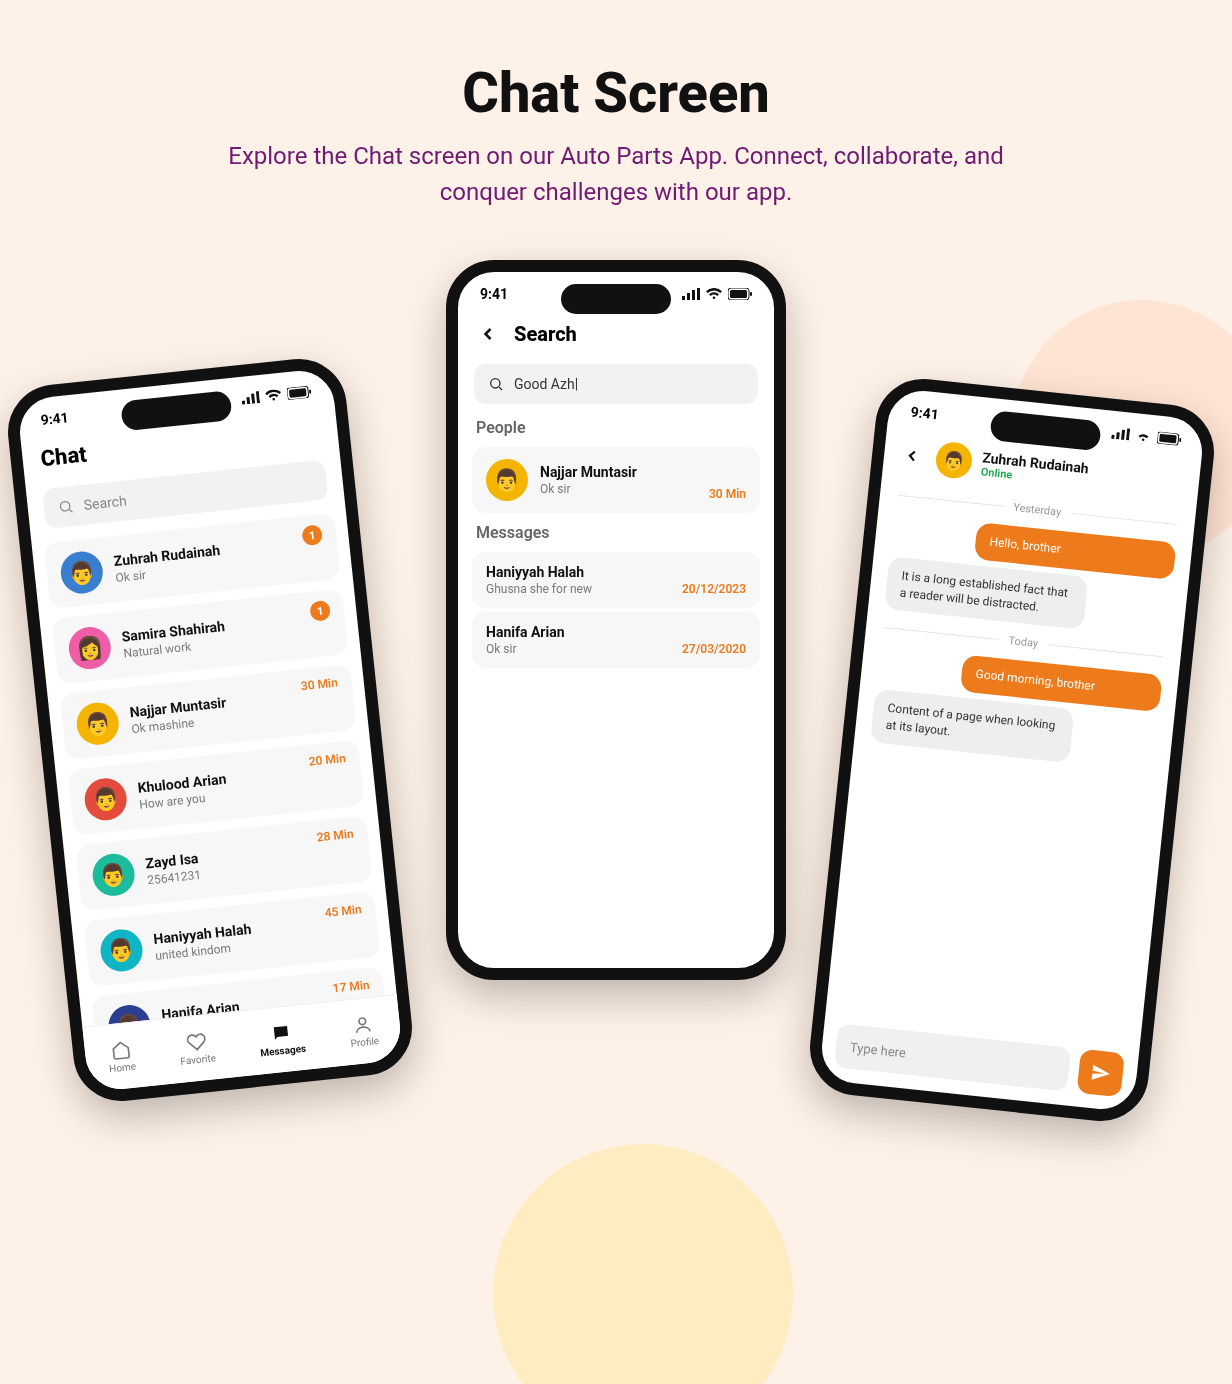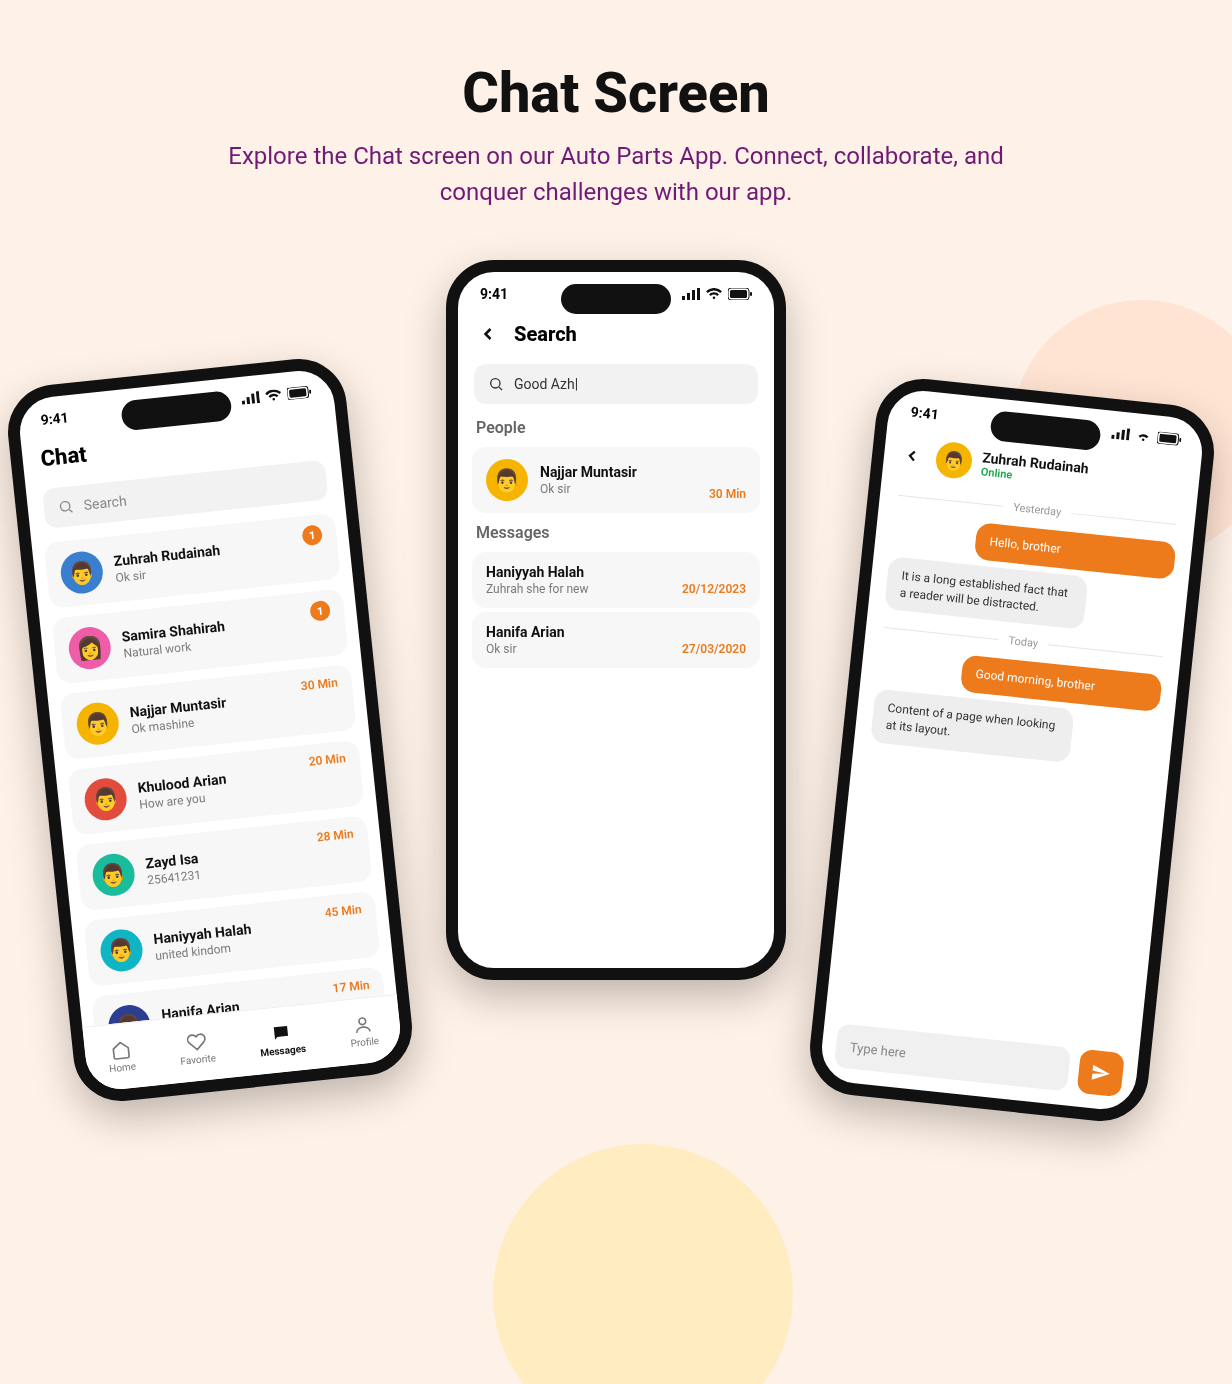--- a/index.html
+++ b/index.html
@@ -238,21 +238,21 @@
     <div>
       <div class="nm">Najjar Muntasir</div>
       <div class="sub">Ok sir</div>
     </div>
     <div class="rt">30 Min</div>
   </div>
 
   <div class="sec-label">Messages</div>
   <div class="result">
     <div class="nm">Haniyyah Halah</div>
-    <div class="sub">Zuhrah she for new</div>
+    <div class="sub">Ghusna she for new</div>
     <div class="rt">20/12/2023</div>
   </div>
   <div class="result">
     <div class="nm">Hanifa Arian</div>
     <div class="sub">Ok sir</div>
     <div class="rt">27/03/2020</div>
   </div>
 </div>
 
 <div class="phone p3">

